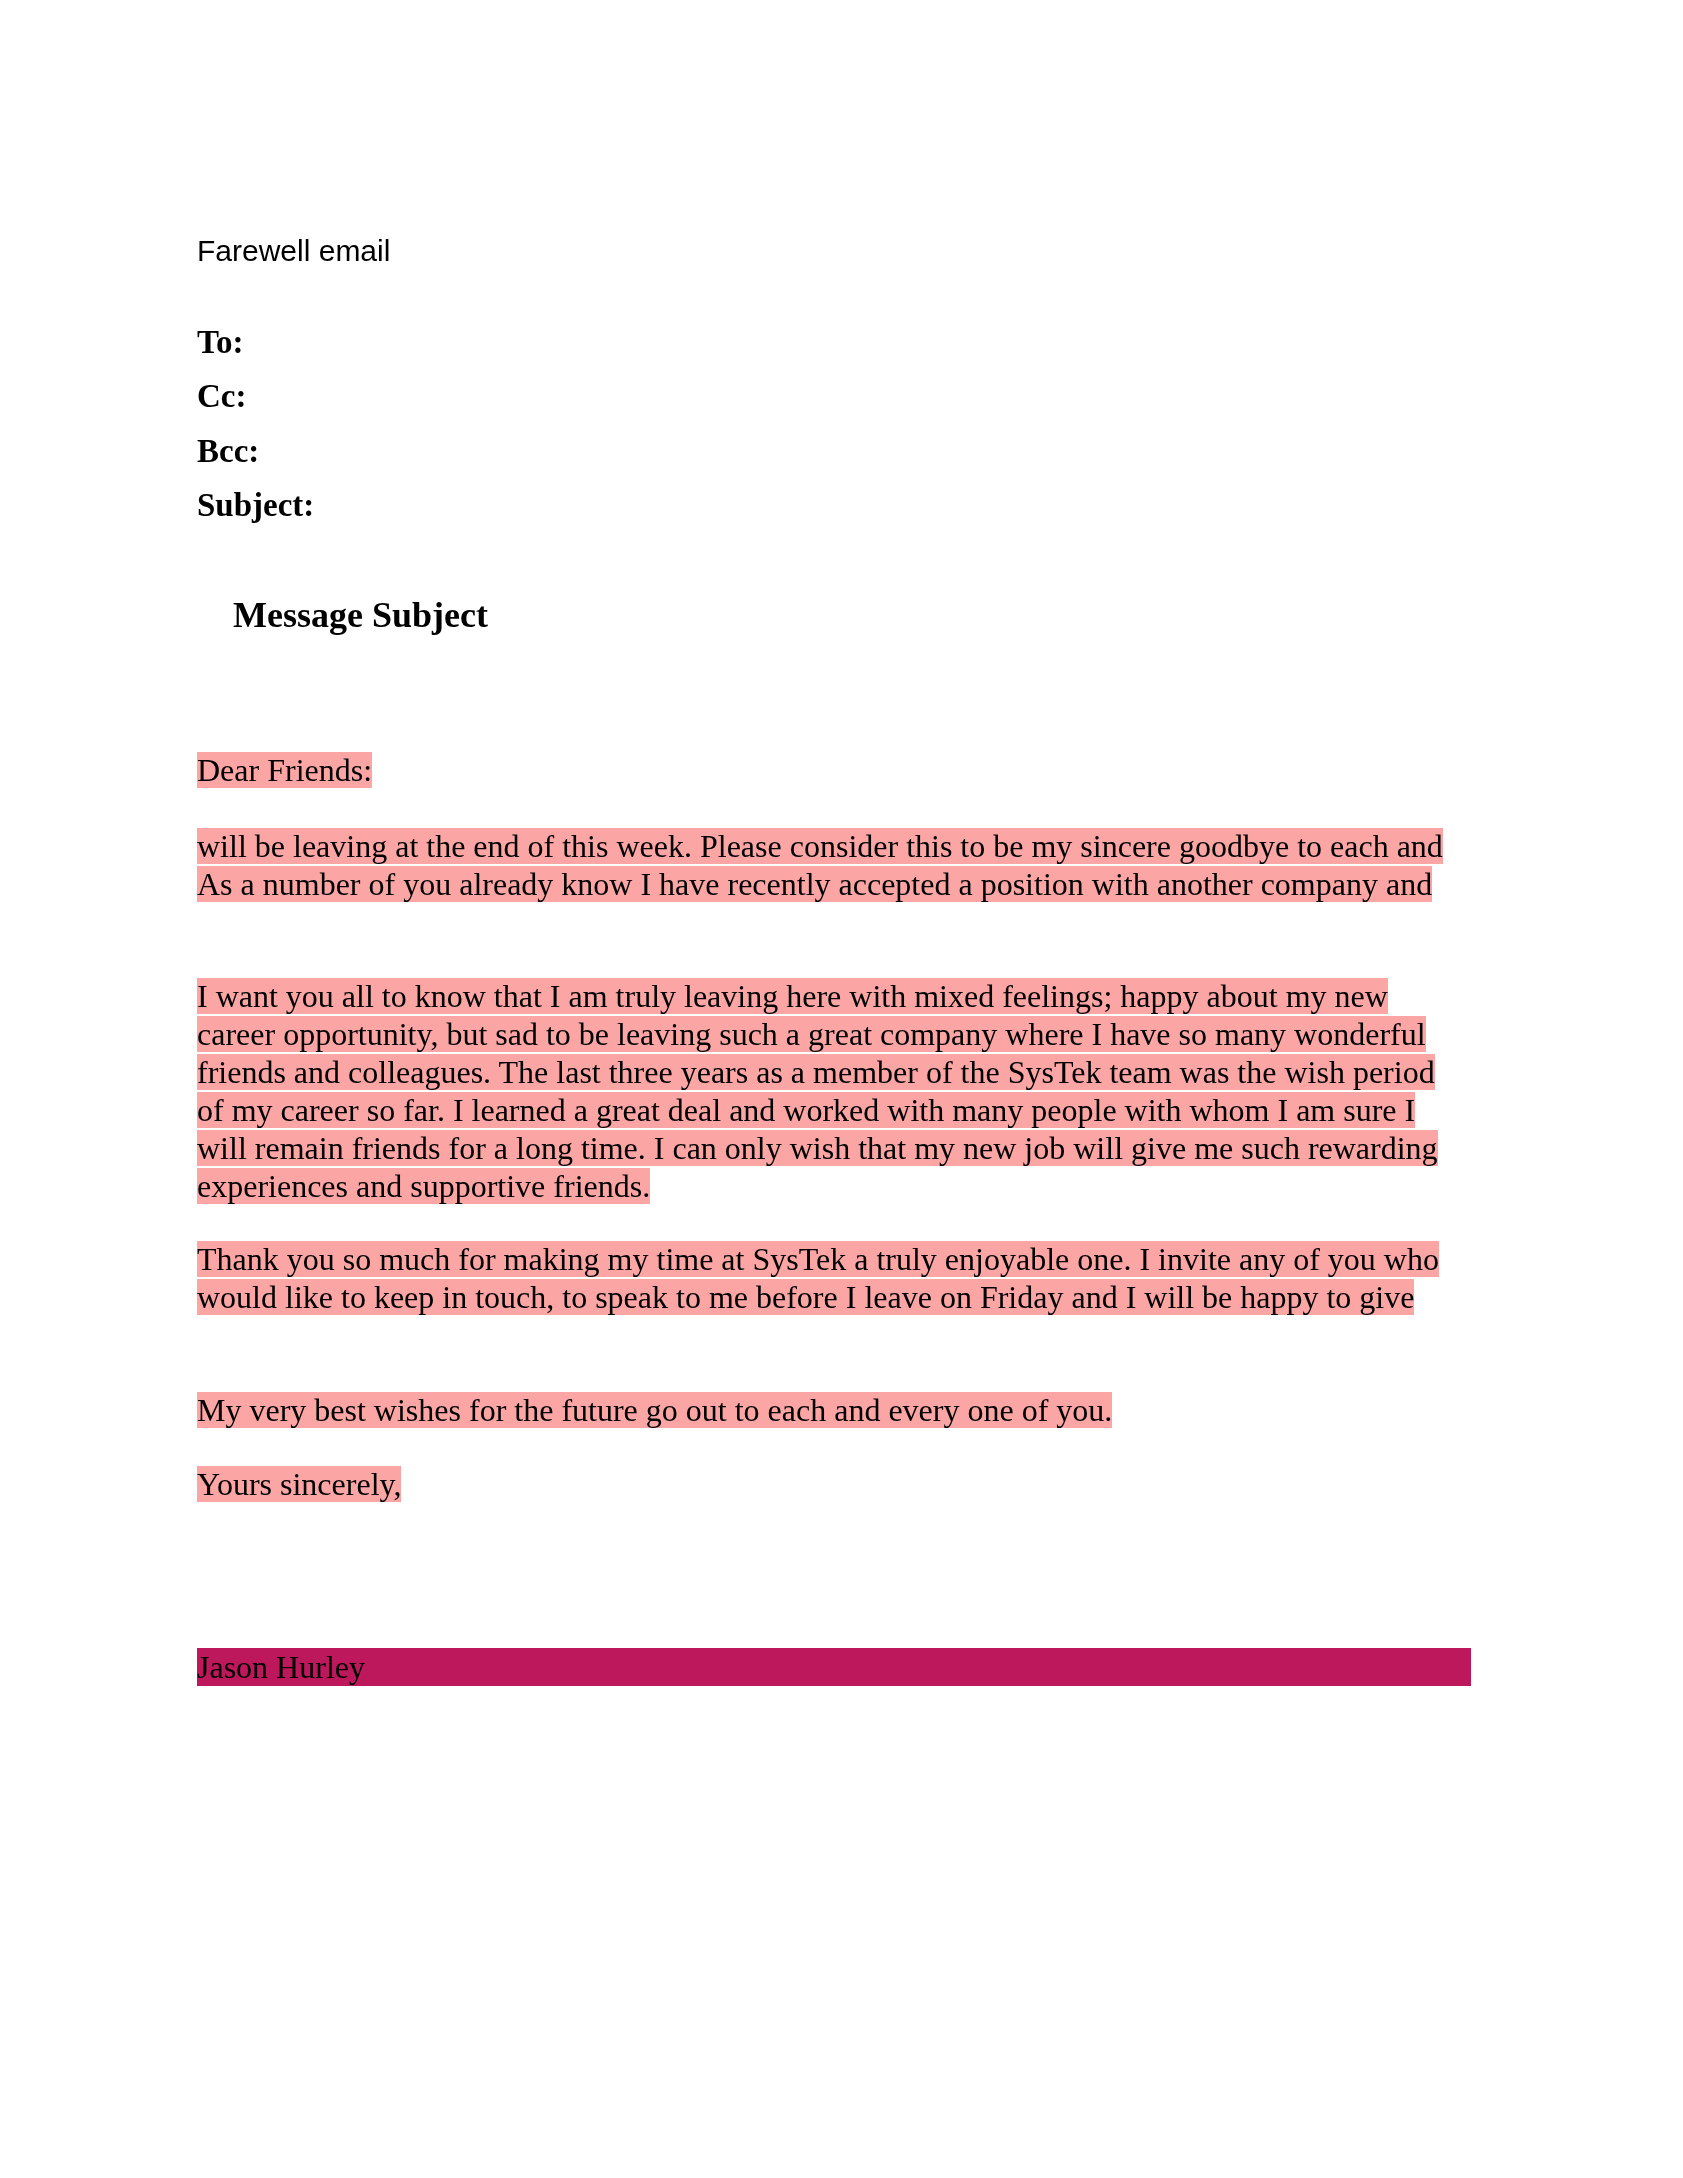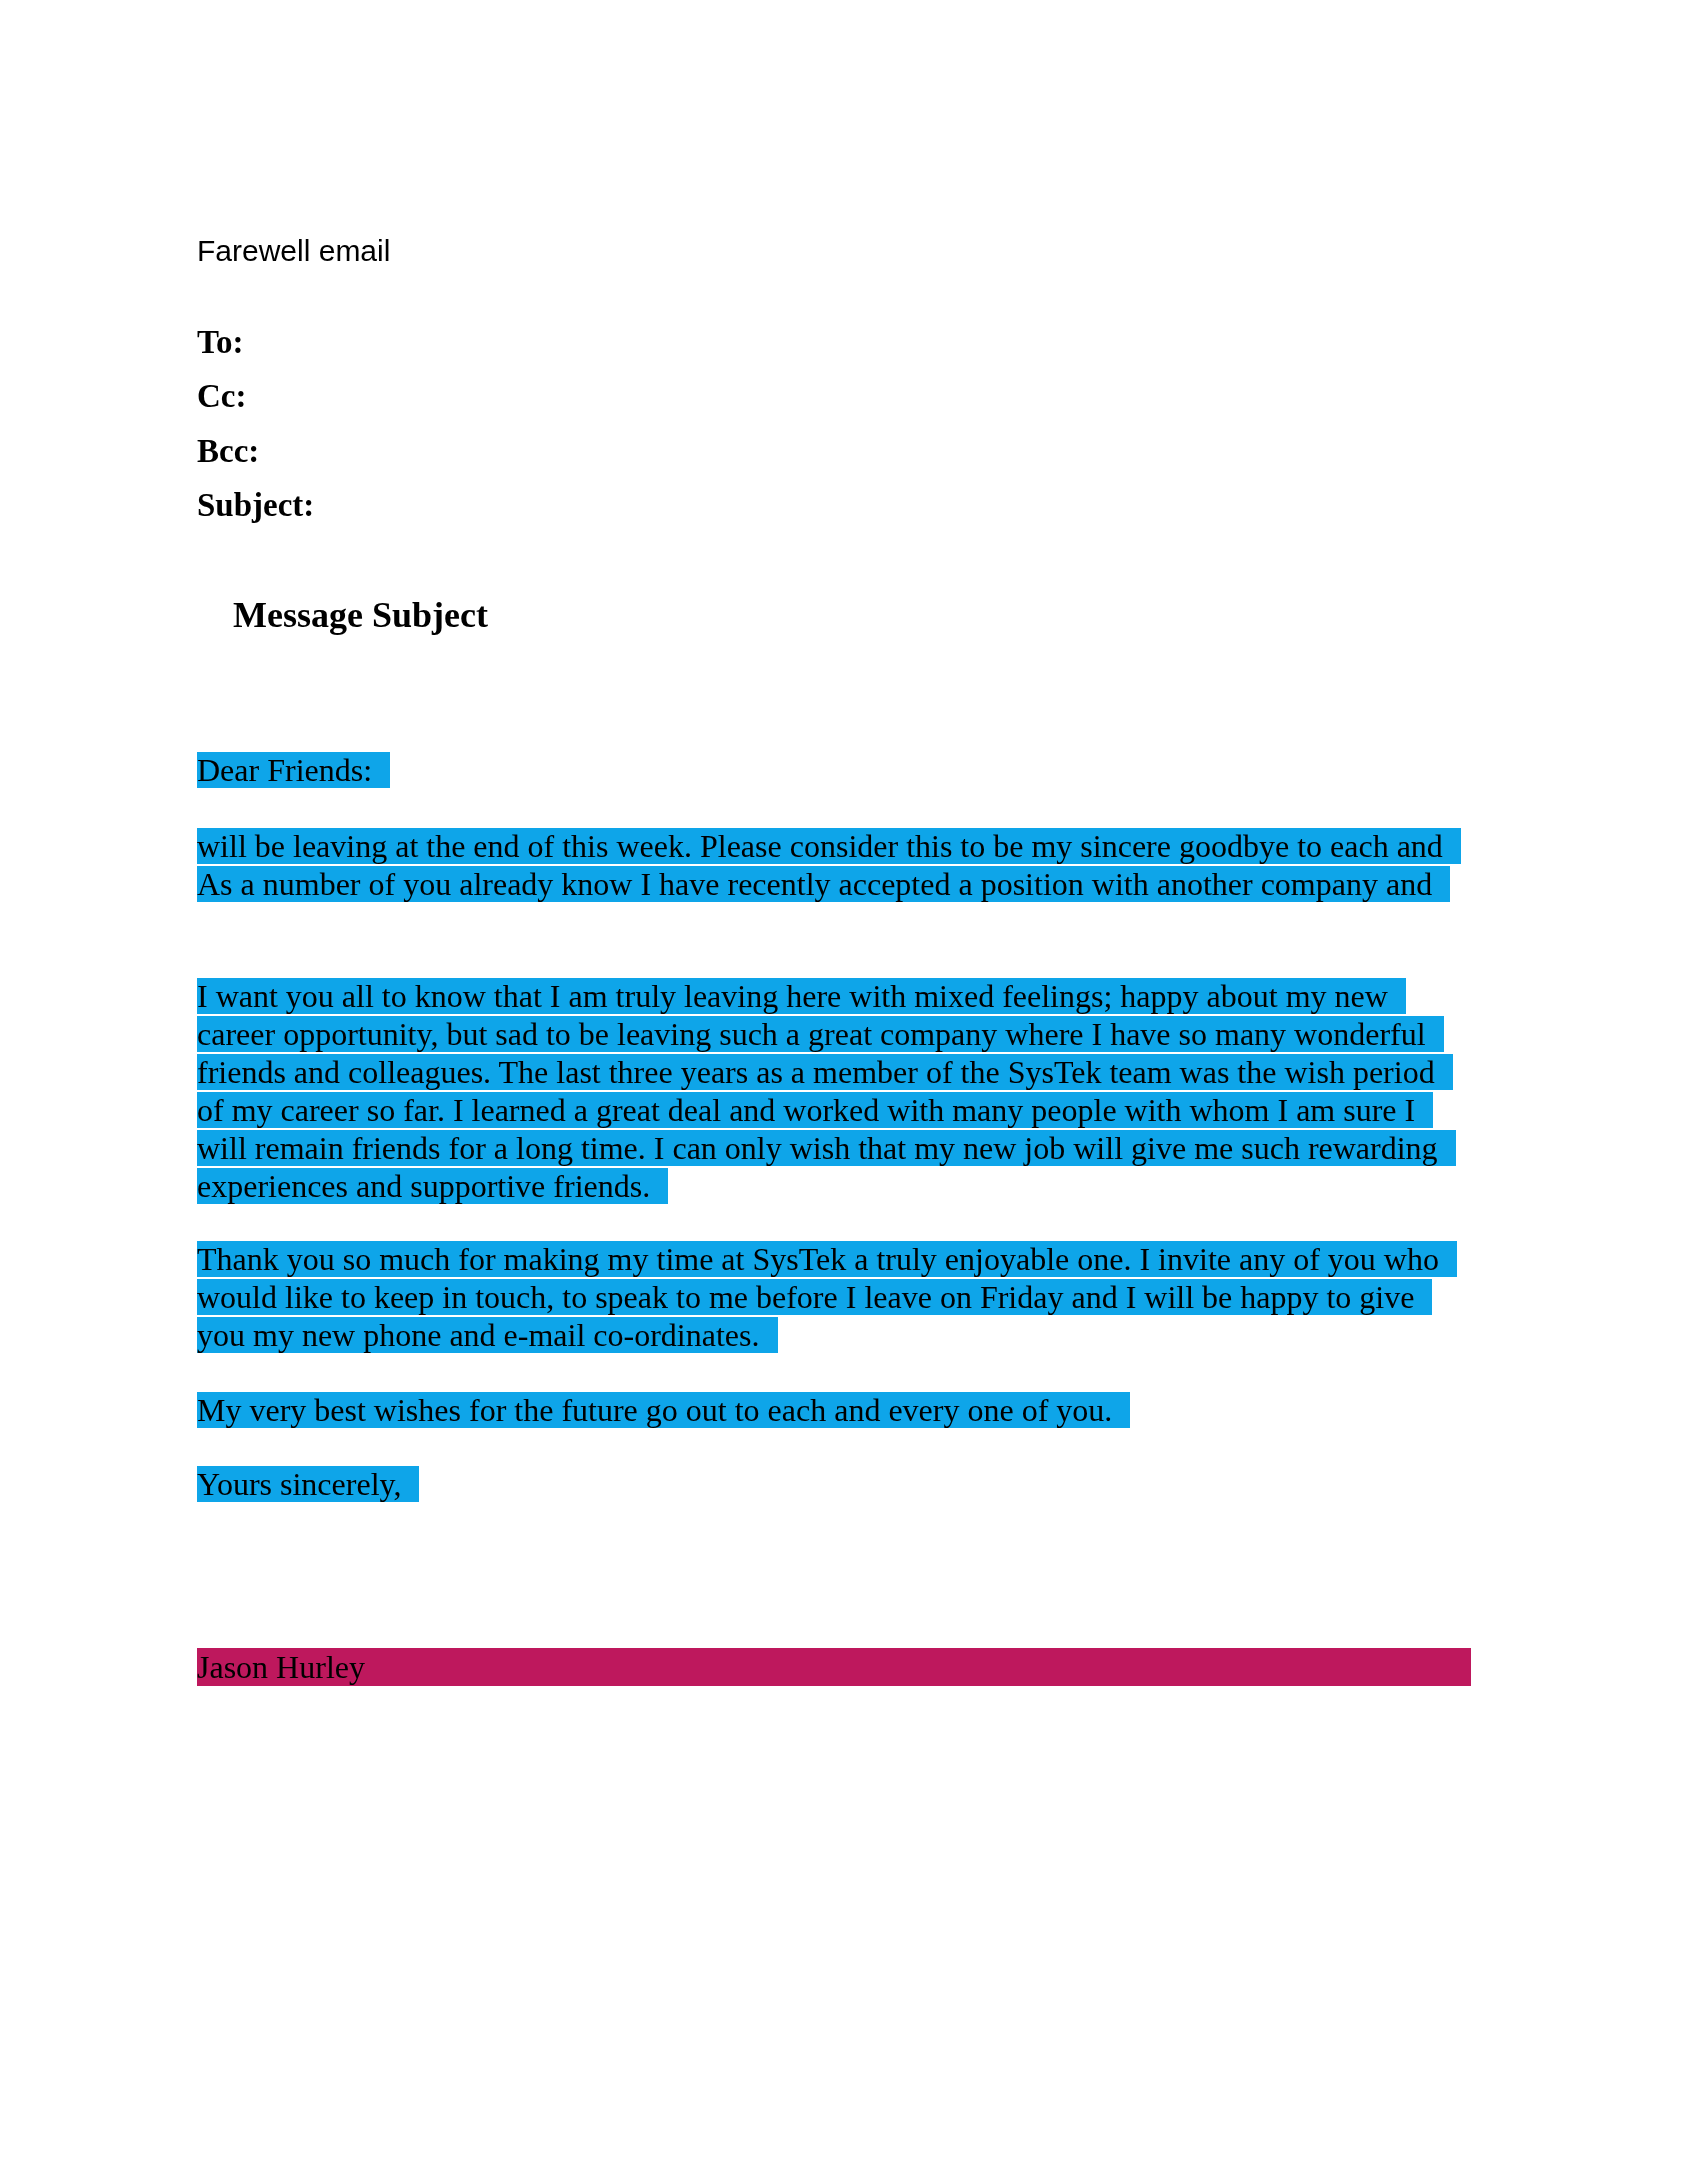--- a/index.html
+++ b/index.html
@@ -4,21 +4,21 @@
 <style>
   html, body { margin: 0; padding: 0; background: #ffffff; }
   body { width: 1683px; height: 2178px; position: relative; overflow: hidden; }
   .page { position: absolute; left: 197px; top: 0; width: 1274px; color: #000; }
   .title { position: absolute; top: 234px; left: 0; font-family: "Liberation Sans", sans-serif; font-size: 30px; white-space: nowrap; }
   .hdr { position: absolute; left: 0; font-family: "Liberation Serif", serif; font-weight: bold; font-size: 33px; white-space: nowrap; }
   .msgsubj { position: absolute; left: 0; top: 594px; font-family: "Liberation Serif", serif; font-weight: bold; font-size: 36px; white-space: nowrap; margin-left: 36px; }
   .body { position: absolute; left: 0; width: 1274px; font-family: "Liberation Serif", serif; font-size: 32px; }
   .para { position: absolute; left: 0; width: 1274px; }
   .line { display: block; height: 38px; line-height: 38px; white-space: nowrap; }
-  .hl { background: #0ea5e9; padding-right: 18px; }
+  .hl { background: #fca5a5; padding-right: 0; }
   .sig { position: absolute; left: 0; width: 1274px; height: 38px; line-height: 38px; background: #be185d; font-family: "Liberation Serif", serif; font-size: 32px; white-space: nowrap; }
 </style>
 </head>
 <body>
 
 <div class="page">
   <div class="title">Farewell email</div>
 
   <div class="hdr" style="top:324px">To:</div>
   <div class="hdr" style="top:378px">Cc:</div>
@@ -42,21 +42,20 @@
       <span class="line"><span class="hl">career opportunity, but sad to be leaving such a great company where I have so many wonderful</span></span>
       <span class="line"><span class="hl">friends and colleagues. The last three years as a member of the SysTek team was the wish period</span></span>
       <span class="line"><span class="hl">of my career so far. I learned a great deal and worked with many people with whom I am sure I</span></span>
       <span class="line"><span class="hl">will remain friends for a long time. I can only wish that my new job will give me such rewarding</span></span>
       <span class="line"><span class="hl">experiences and supportive friends.</span></span>
     </div>
 
     <div class="para" style="top:1240px">
       <span class="line"><span class="hl">Thank you so much for making my time at SysTek a truly enjoyable one. I invite any of you who</span></span>
       <span class="line"><span class="hl">would like to keep in touch, to speak to me before I leave on Friday and I will be happy to give</span></span>
-      <span class="line"><span class="hl">you my new phone and e-mail co-ordinates.</span></span>
     </div>
 
     <div class="para" style="top:1391px">
       <span class="line"><span class="hl">My very best wishes for the future go out to each and every one of you.</span></span>
     </div>
 
     <div class="para" style="top:1465px">
       <span class="line"><span class="hl">Yours sincerely,</span></span>
     </div>
 

